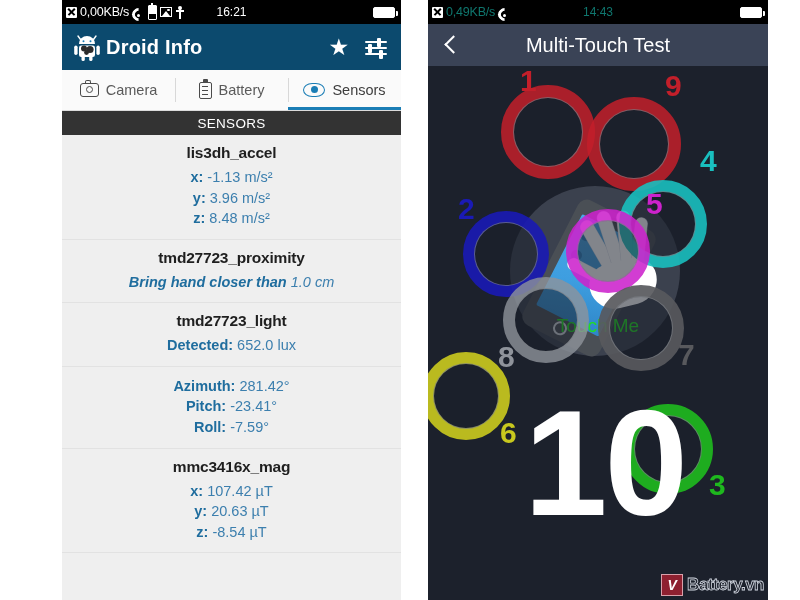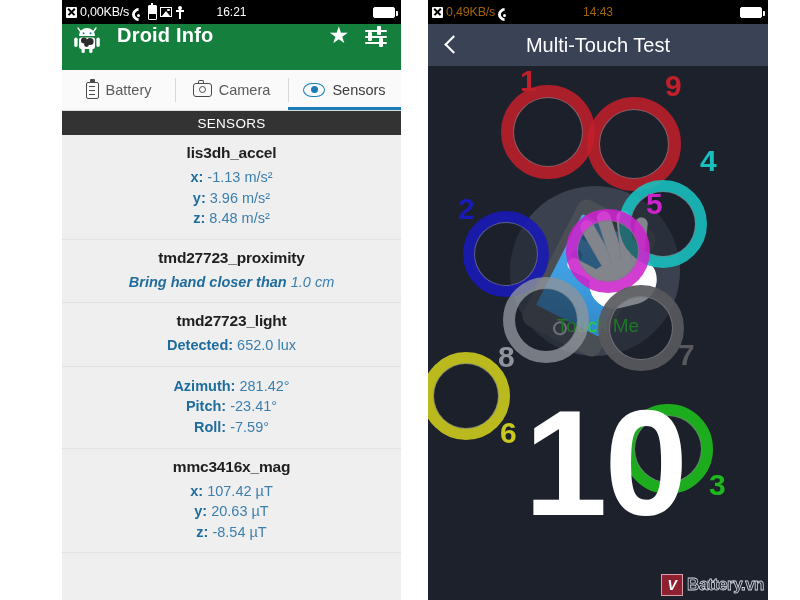--- a/index.html
+++ b/index.html
@@ -52,22 +52,22 @@
 
   .ic-usb{width:10px;height:13px;position:relative;}
   .ic-usb:before{content:"";position:absolute;left:4.2px;top:2px;width:1.6px;height:11px;background:#fff;}
   .ic-usb:after{content:"";position:absolute;left:1.2px;top:4.5px;width:7.6px;height:1.5px;background:#fff;}
   .usb-head{position:absolute;left:3px;top:0;width:4px;height:4px;border-radius:50%;background:#fff;}
 
   .ic-battery-h{width:22px;height:11px;border:1.6px solid #fff;border-radius:2px;position:relative;box-sizing:border-box;background:#fff;}
   .ic-battery-h:after{content:"";position:absolute;right:-4px;top:3px;width:2.4px;height:5px;background:#fff;border-radius:0 1px 1px 0;}
 
   .appbar{
-    height:46px;background:#15803d;display:flex;align-items:flex-start;
-    padding:0 10px;gap:15px;
+    height:46px;background:#0c4a6e;display:flex;align-items:center;
+    padding:0 10px;gap:4px;
   }
   .droid-logo{width:30px;height:30px;position:relative;flex:0 0 auto;}
   .app-title{color:#ffffff;font-size:20px;font-weight:bold;letter-spacing:0.2px;}
   .appbar-actions{margin-left:auto;display:flex;align-items:center;gap:16px;padding-right:4px;}
   .star-icon{color:#fff;font-size:23px;line-height:1;}
   .sliders-icon{width:22px;height:20px;position:relative;}
   .sl-line{position:absolute;height:2.4px;background:#fff;border-radius:1px;}
   .sl-knob{position:absolute;width:4px;height:9px;background:#fff;border-radius:1px;}
 
   .tabs{
@@ -111,21 +111,21 @@
   .sensor-line.italic{font-style:italic;}
   .sensor-line.italic .k{font-style:italic;}
   .filler{background:#efefef;flex:1;}
 
   
   .phone-right{
     position:absolute;left:408px;top:0;width:340px;height:600px;
     background:#1c212c;overflow:hidden;
   }
   .statusbar-r{
-    height:24px;background:#000000;color:#a16207;
+    height:24px;background:#000000;color:#0f766e;
     display:flex;align-items:center;font-size:12.5px;position:relative;
   }
   .appbar-r{
     height:42px;background:#3a4356;display:flex;align-items:center;
     position:relative;
   }
   .back-chevron{
     width:22px;height:22px;margin-left:12px;position:relative;
   }
   .back-chevron:before{
@@ -244,28 +244,28 @@
           <i class="sl-line" style="left:0;top:16px;width:22px;"></i>
           <i class="sl-knob" style="left:12px;top:0.8px;"></i>
           <i class="sl-knob" style="left:3px;top:6.8px;"></i>
           <i class="sl-knob" style="left:14px;top:12.8px;"></i>
         </span>
       </div>
     </div>
 
     <div class="tabs">
       <div class="tab">
+        <span class="cam-icon"></span>
+        <span>Camera</span>
+      </div>
+      <div class="tab">
         <span class="batt-icon">
             <i class="batt-bars"></i>
           </span>
         <span>Battery</span>
-      </div>
-      <div class="tab">
-        <span class="cam-icon"></span>
-        <span>Camera</span>
       </div>
       <div class="tab active">
         <span class="eye-icon">
           <i class="eye-outer"></i>
             <i class="eye-pupil"></i>
         </span>
         <span>Sensors</span>
       </div>
     </div>
 

